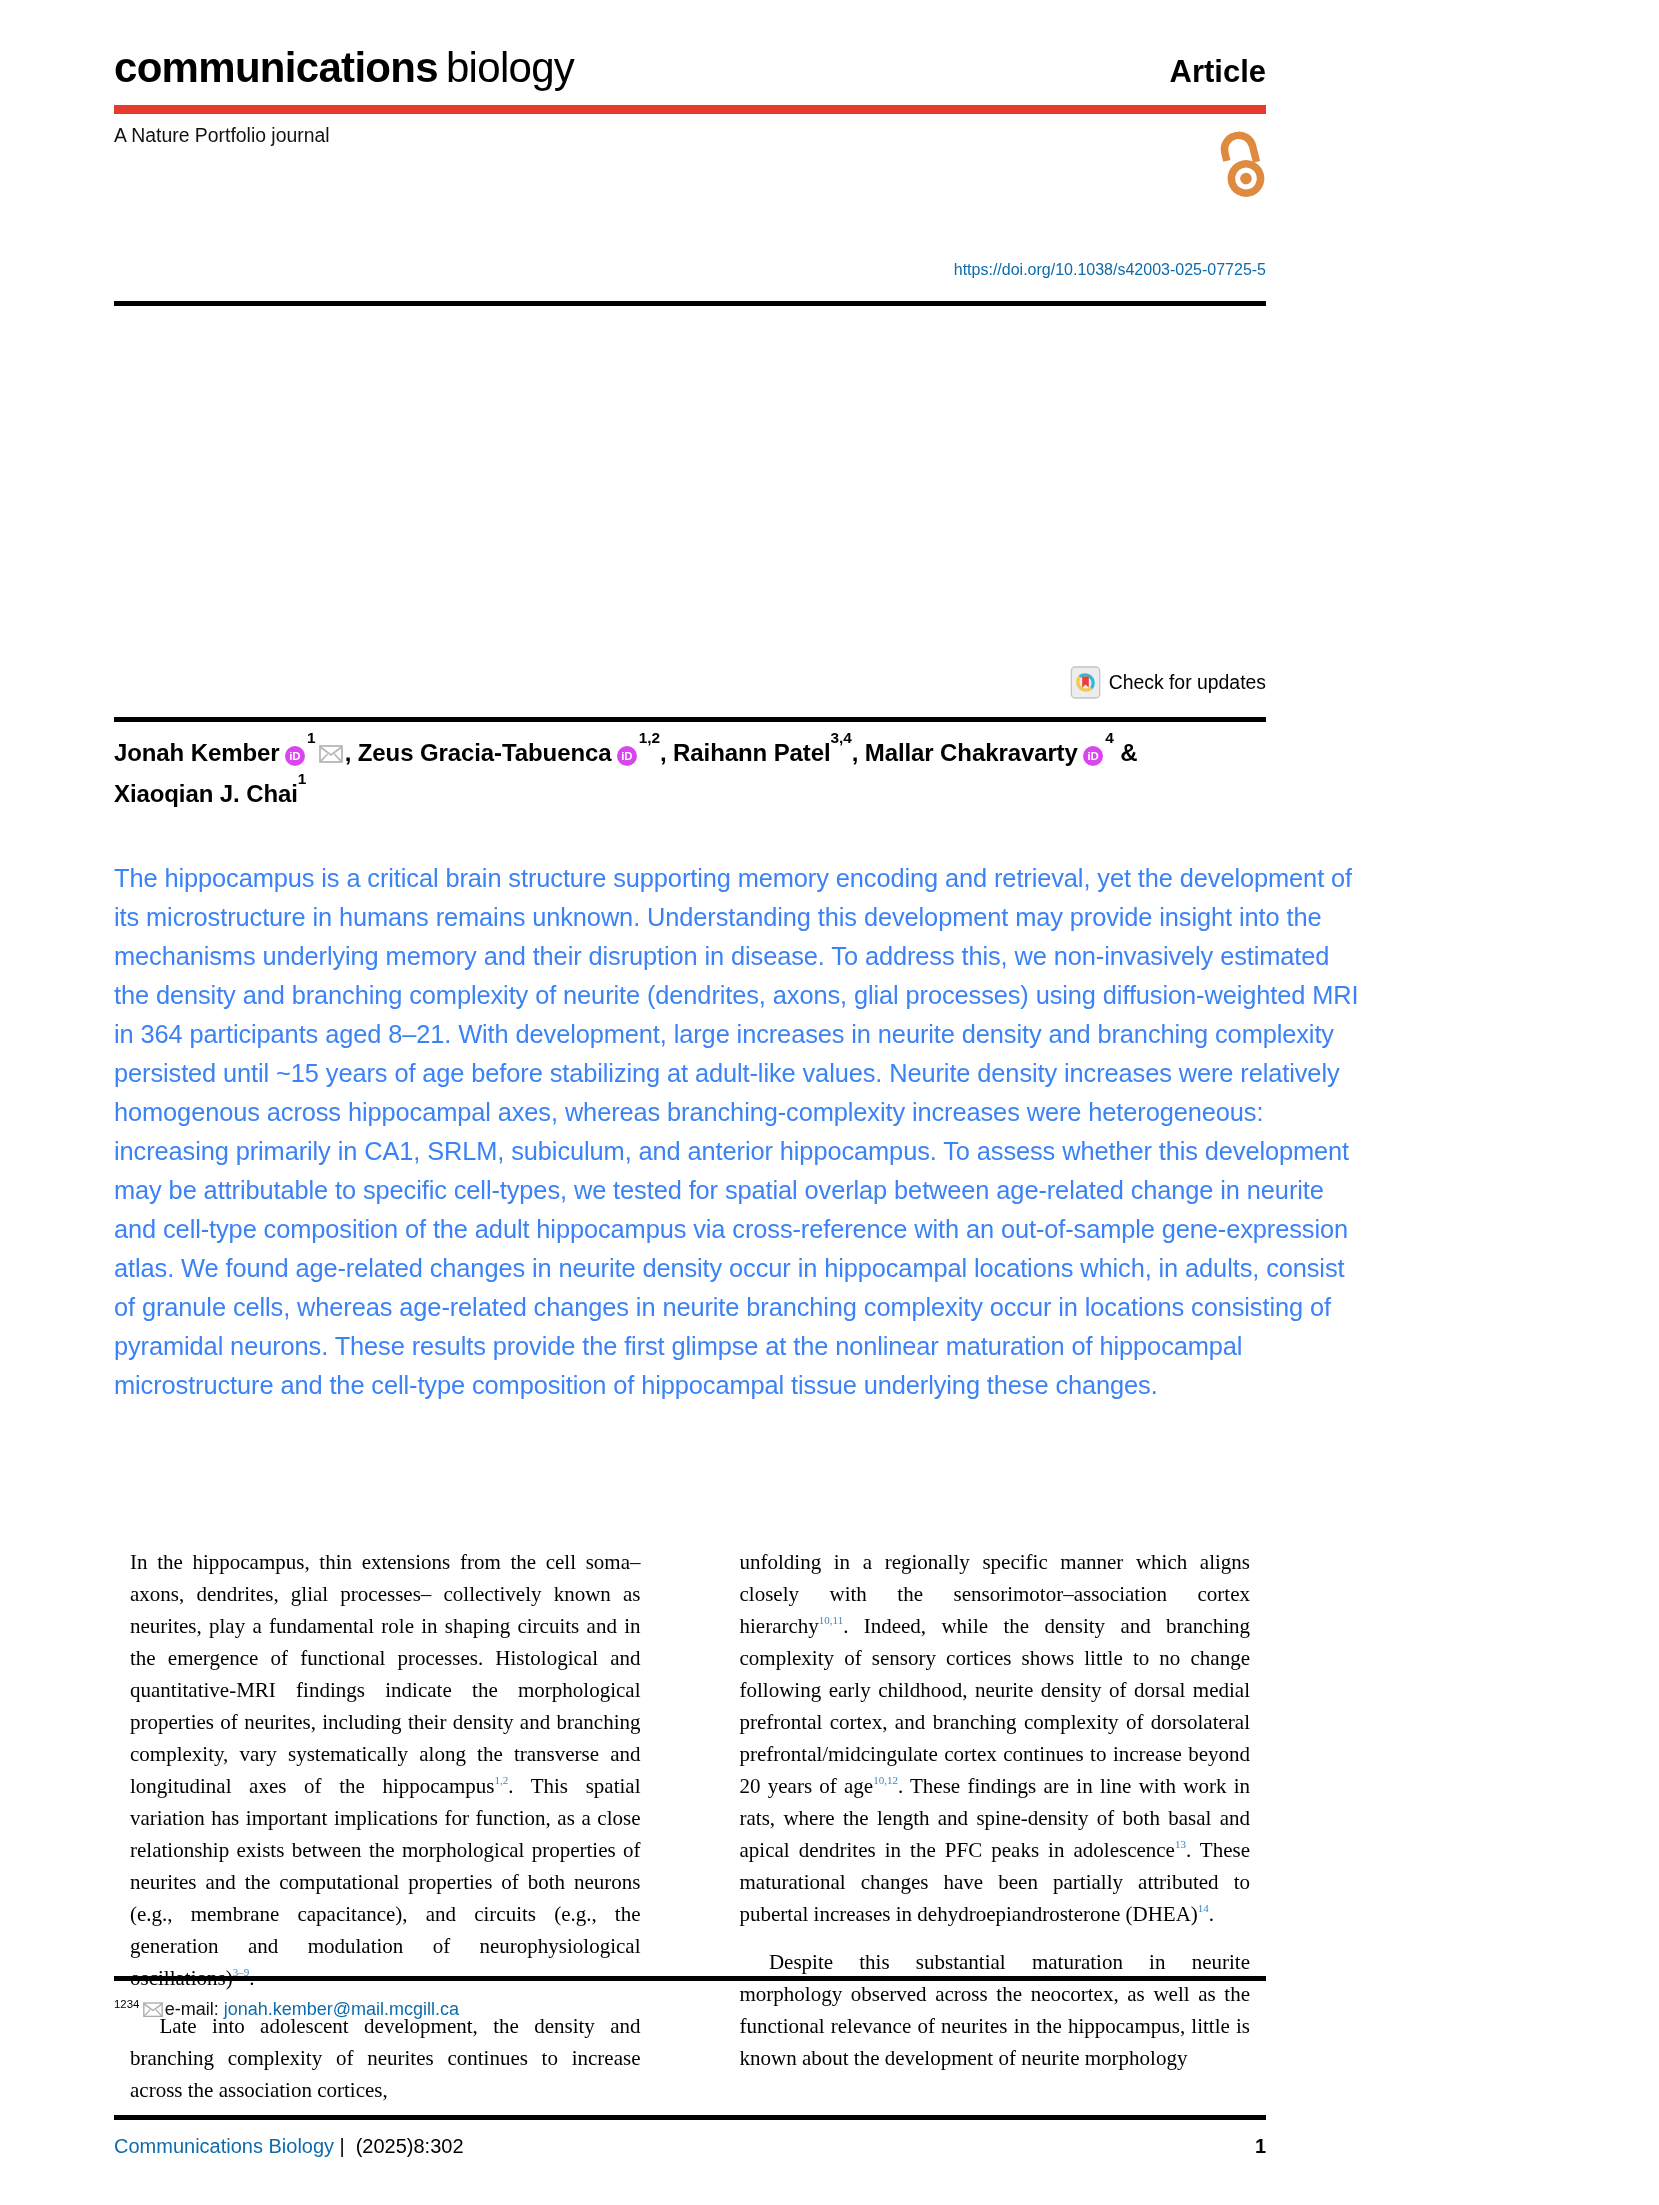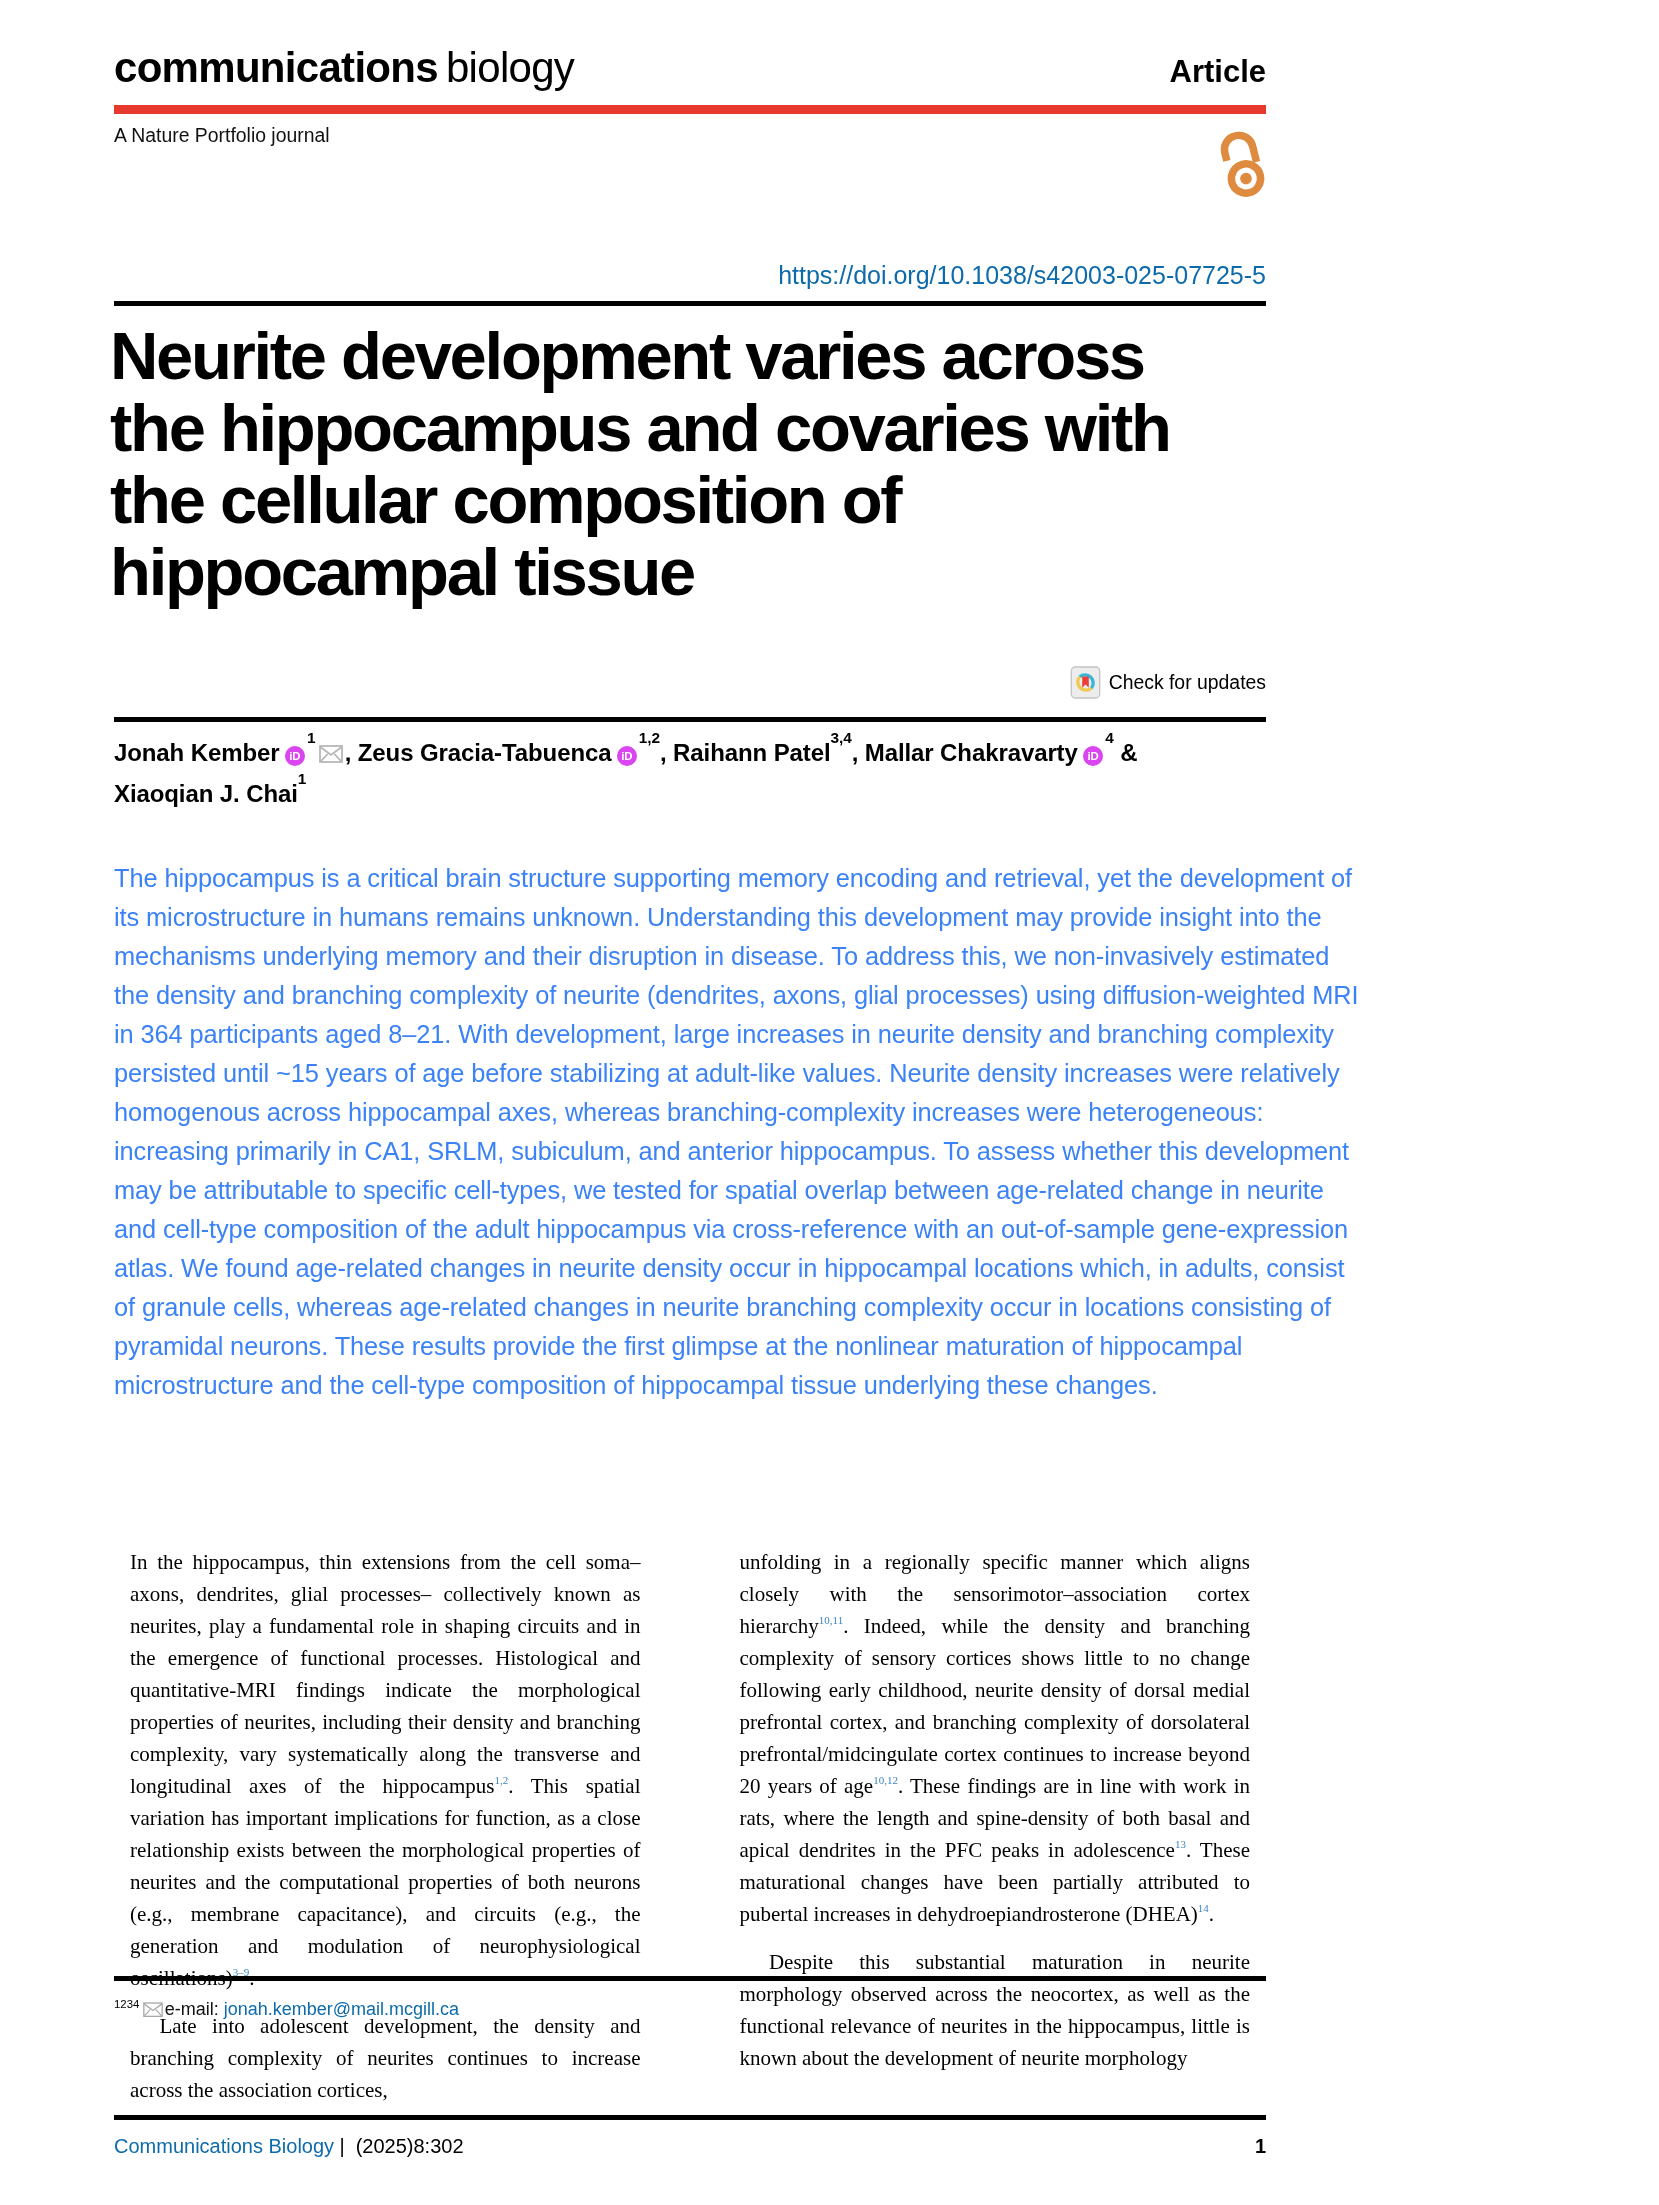--- a/index.html
+++ b/index.html
@@ -9,21 +9,21 @@
   
   .header-row{position:absolute;top:44px;left:114px;right:94px;display:flex;justify-content:space-between;align-items:baseline;}
   .logo{font-size:42px;letter-spacing:-0.7px;white-space:nowrap;}
   .logo .bold{font-weight:700;}
   .logo .light{font-weight:400;margin-left:8px;}
   .article-type{font-size:31px;font-weight:700;}
   .red-bar{position:absolute;top:105px;left:114px;right:94px;height:8.7px;background:#e8392e;}
   .tagline{position:absolute;top:124px;left:114px;font-size:19.4px;color:#111;}
   .oa-icon{position:absolute;top:131px;right:94px;width:44px;height:68px;}
 
-  .doi{position:absolute;top:261px;right:94px;font-size:25px;}
+  .doi{position:absolute;top:261px;right:94px;font-size:16px;}
   .doi a{color:#0d6bab;text-decoration:none;}
 
   .rule{position:absolute;left:114px;right:94px;background:#000;}
   .rule1{top:301px;height:4.7px;}
   .rule2{top:717px;height:5.4px;}
   .rule3{top:1976px;height:4.7px;}
   .rule4{top:2115px;height:5.4px;}
 
   .title{position:absolute;top:320px;left:110px;right:94px;font-size:67px;line-height:72px;font-weight:700;letter-spacing:-2.3px;}
 
@@ -73,21 +73,20 @@
     <circle cx="30" cy="70" r="21.5" fill="none" stroke="#de8a3f" stroke-width="11"></circle>
     <circle cx="30" cy="70" r="8.5" fill="#de8a3f"></circle>
   </svg>
 
   <div class="doi">
     <a href="#">https://doi.org/10.1038/s42003-025-07725-5</a>
   </div>
 
   <div class="rule rule1"></div>
 
-  <h1 class="title" style="margin:0;">Neurite development varies across<br>the hippocampus and covaries with<br>the cellular composition of<br>hippocampal tissue</h1>
 
   <a href="#" class="check-updates">
     <svg width="31" height="33" viewBox="0 0 46 50">
       <rect x="1.5" y="1.5" width="43" height="47" rx="6" fill="#ededed" stroke="#c4c4c4" stroke-width="2"></rect>
       <path d="M14.2 16.2 A 12.5 12.5 0 0 1 31.8 33.8" fill="none" stroke="#35b7d9" stroke-width="5"></path>
       <path d="M31.8 33.8 A 12.5 12.5 0 0 1 14.2 16.2" fill="none" stroke="#f2c94c" stroke-width="5"></path>
       <path d="M18 16 h10 v17 l-5 -5 l-5 5 z" fill="#e8413c"></path>
     </svg>
     <span class="label">Check for updates</span>
   </a>

